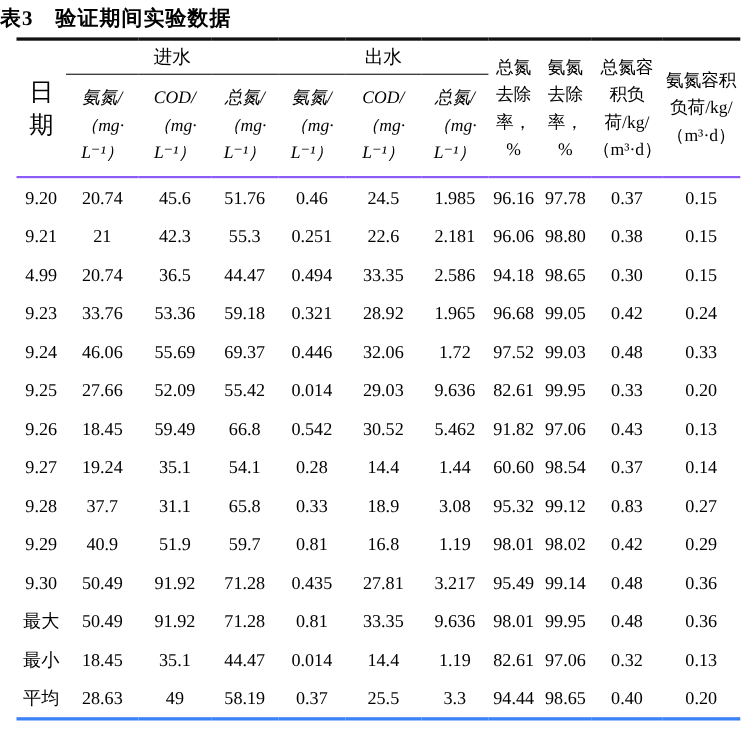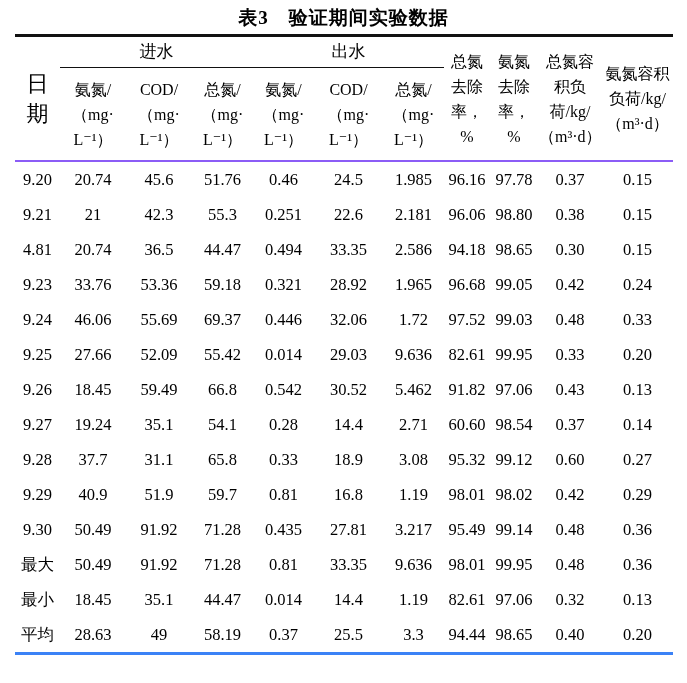--- a/index.html
+++ b/index.html
@@ -11,21 +11,20 @@
   body {
     font-family: "Liberation Serif", "DejaVu Serif", serif;
     color: #000000;
   }
   .page {
     width: 687px; height: 683px;
     box-sizing: border-box;
     padding-top: 5px;
   }
   .table-title {
-    text-align: center;
     font-weight: bold;
     font-size: 19px;
     line-height: 26px;
     margin: 0 0 3px 0;
     letter-spacing: 1px;
   }
   table.data-table {
     border-collapse: collapse;
     table-layout: fixed;
     width: 658px;
@@ -48,21 +47,21 @@
     border-bottom: 1px solid #111111;
     font-size: 17px;
     height: 30px;
     line-height: 30px;
   }
   th.unit-cell, th.tall-cell {
     font-size: 16px;
     line-height: 25px;
     white-space: pre-line;
   }
-  th.unit-cell { height: 92px; }
+  th.unit-cell { height: 92px; font-style: italic; }
   th.date-cell { font-size: 22px; }
   
   tbody tr:first-child td { border-top: 2px solid #8b5cf6; }
   
   tbody tr:last-child td { border-bottom: 3px solid #3b82f6; }
   tbody td {
     height: 35px;
     font-size: 16.5px;
   }
 </style>
@@ -149,21 +148,21 @@
           <td>55.3</td>
           <td>0.251</td>
           <td>22.6</td>
           <td>2.181</td>
           <td>96.06</td>
           <td>98.80</td>
           <td>0.38</td>
           <td>0.15</td>
         </tr>
         <tr>
-          <td>4.81</td>
+          <td>4.99</td>
           <td>20.74</td>
           <td>36.5</td>
           <td>44.47</td>
           <td>0.494</td>
           <td>33.35</td>
           <td>2.586</td>
           <td>94.18</td>
           <td>98.65</td>
           <td>0.30</td>
           <td>0.15</td>
@@ -220,37 +219,37 @@
           <td>0.43</td>
           <td>0.13</td>
         </tr>
         <tr>
           <td>9.27</td>
           <td>19.24</td>
           <td>35.1</td>
           <td>54.1</td>
           <td>0.28</td>
           <td>14.4</td>
-          <td>2.71</td>
+          <td>1.44</td>
           <td>60.60</td>
           <td>98.54</td>
           <td>0.37</td>
           <td>0.14</td>
         </tr>
         <tr>
           <td>9.28</td>
           <td>37.7</td>
           <td>31.1</td>
           <td>65.8</td>
           <td>0.33</td>
           <td>18.9</td>
           <td>3.08</td>
           <td>95.32</td>
           <td>99.12</td>
-          <td>0.60</td>
+          <td>0.83</td>
           <td>0.27</td>
         </tr>
         <tr>
           <td>9.29</td>
           <td>40.9</td>
           <td>51.9</td>
           <td>59.7</td>
           <td>0.81</td>
           <td>16.8</td>
           <td>1.19</td>

